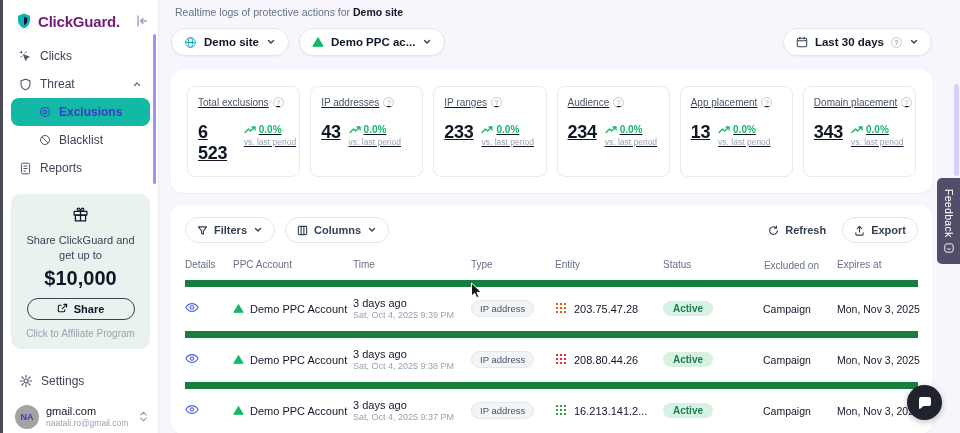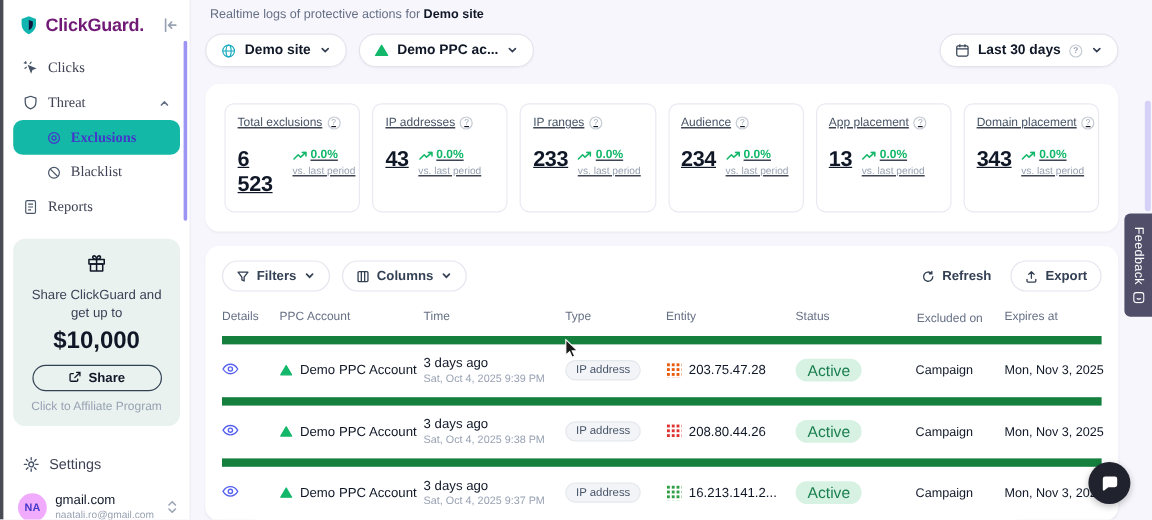--- a/index.html
+++ b/index.html
@@ -6,33 +6,33 @@
   html,body { width:960px; height:433px; overflow:hidden; }
   body { font-family:"Liberation Sans", sans-serif; background:#f7f6fc; color:#101828; }
   .screen { position:relative; width:960px; height:433px; display:flex; }
   .edge { width:3px; background:#4a4a55; flex:0 0 3px; }
 
   
   .sidebar { width:156px; flex:0 0 156px; background:#fff; border-right:1px solid #ebebf3; display:flex; flex-direction:column; position:relative; z-index:3; }
   .logo-row { display:flex; align-items:center; gap:5px; padding:12px 10px 10px 12px; }
   .brand { font-size:15px; font-weight:700; color:#701a75; letter-spacing:-0.2px; }
   .collapse { margin-left:auto; cursor:pointer; display:flex; }
-  nav { padding:2px 8px 0;font-family:Liberation Serif, serif; }
+  nav { padding:2px 8px 0; }
   .nav-item { display:flex; align-items:center; gap:8px; padding:7px 8px; border-radius:8px; font-size:12px; color:#3f4254; cursor:pointer; }
   .nav-item .chev { margin-left:auto; display:flex; }
   .nav-item.sub { padding-left:28px; }
   .nav-item.active { background:#14b8a6; color:#4338ca; font-weight:600; }
   .promo { margin:12px 8px 0; background:#e9f2ee; border-radius:10px; padding:12px 10px 10px; text-align:center; }
   .promo-line { font-size:11px; color:#3c4257; line-height:1.35; margin-top:6px; }
   .promo-amount { font-size:20px; font-weight:700; color:#101828; margin-top:4px; }
   .share-btn { margin:8px auto 0; width:108px; height:22px; border:1px solid #334155; border-radius:12px; background:transparent; display:flex; align-items:center; justify-content:center; gap:6px; font-size:11px; font-weight:600; color:#101828; cursor:pointer; }
   .affiliate { margin-top:8px; font-size:10px; color:#98a2b3; cursor:pointer; }
   .settings-row { margin-top:18px; }
   .user-row { margin-top:auto; display:flex; align-items:center; gap:7px; padding:10px 10px 14px 12px; cursor:pointer; }
-  .avatar { width:24px; height:24px; border-radius:50%; background:#f0abfc; color:#4338ca; font-size:9px; font-weight:700; display:flex; align-items:center; justify-content:center; flex:0 0 24px; }
+  .avatar { width:24px; height:24px; border-radius:50%; background:#a3a3a3; color:#4338ca; font-size:9px; font-weight:700; display:flex; align-items:center; justify-content:center; flex:0 0 24px; }
   .user-texts { display:flex; flex-direction:column; line-height:1.25; min-width:0; }
   .user-name { font-size:11px; color:#101828; }
   .user-email { font-size:8.5px; color:#98a2b3; white-space:nowrap; }
   .user-chev { margin-left:auto; display:flex; }
   .side-scroll { position:absolute; right:2px; top:34px; width:3px; height:150px; background:#9b94f5; border-radius:2px; }
 
   
   main { flex:1; padding:6px 28px 0 12px; position:relative; min-width:0; }
   .subtitle { font-size:10.5px; color:#667085; margin:0 0 10px 4px; }
   .subtitle b { color:#101828; font-weight:700; }
@@ -59,21 +59,21 @@
   .thead { font-size:10px; color:#667085; padding:4px 0 8px; align-items:start; }
   .th-excl { text-align:right; padding-right:6px; line-height:1.3; }
   .th-exp { padding-left:12px; }
   .trow { padding:9px 0; border-top:7px solid #15803d; font-size:11px; color:#101828; cursor:pointer; }
   .c-account { display:flex; align-items:center; gap:6px; white-space:nowrap; }
   .c-time { display:flex; flex-direction:column; line-height:1.3; }
   .time-abs { font-size:9px; color:#98a2b3; }
   .badge-type { display:inline-block; background:#f2f4f7; border:1px solid #e4e7ec; border-radius:10px; padding:2px 8px; font-size:9.5px; color:#475467; }
   .c-entity { display:flex; align-items:center; gap:6px; white-space:nowrap; overflow:hidden; }
   .dots { width:13px; height:13px; flex:0 0 13px; background-image:radial-gradient(circle, var(--dot,#e8590c) 1.3px, transparent 1.4px); background-size:4px 4px; background-position:0 0; }
-  .badge-status { display:inline-block; background:#d7f2e3; border-radius:10px; padding:2px 10px; font-size:13px; font-weight:400; color:#1a7f4e; }
+  .badge-status { display:inline-block; background:#d7f2e3; border-radius:10px; padding:2px 10px; font-size:10px; font-weight:700; color:#1a7f4e; }
   .c-excl { font-size:10.5px; }
   .c-exp { font-size:10.5px; padding-left:12px; white-space:nowrap; }
   .row-stub { border-top:1px solid #f1f1f6; height:4px; }
 
   .main-scroll { position:absolute; right:1px; top:84px; width:5px; height:92px; background:#d5d1f6; border-radius:3px; }
 
   .feedback-tab { position:absolute; right:0; top:178px; width:23px; height:86px; background:#514e69; color:#fff; border-radius:5px 0 0 5px; display:flex; flex-direction:column; align-items:center; justify-content:center; gap:6px; cursor:pointer; z-index:5; }
   .feedback-tab span { writing-mode:vertical-rl; font-size:10.5px; letter-spacing:.3px; }
   .chat-launcher { position:absolute; right:18px; bottom:13px; width:35px; height:35px; border-radius:50%; background:#20222e; display:flex; align-items:center; justify-content:center; cursor:pointer; box-shadow:0 2px 6px rgba(0,0,0,.25); z-index:5; }
   .cursor { position:absolute; left:470px; top:282px; z-index:9; pointer-events:none; }

